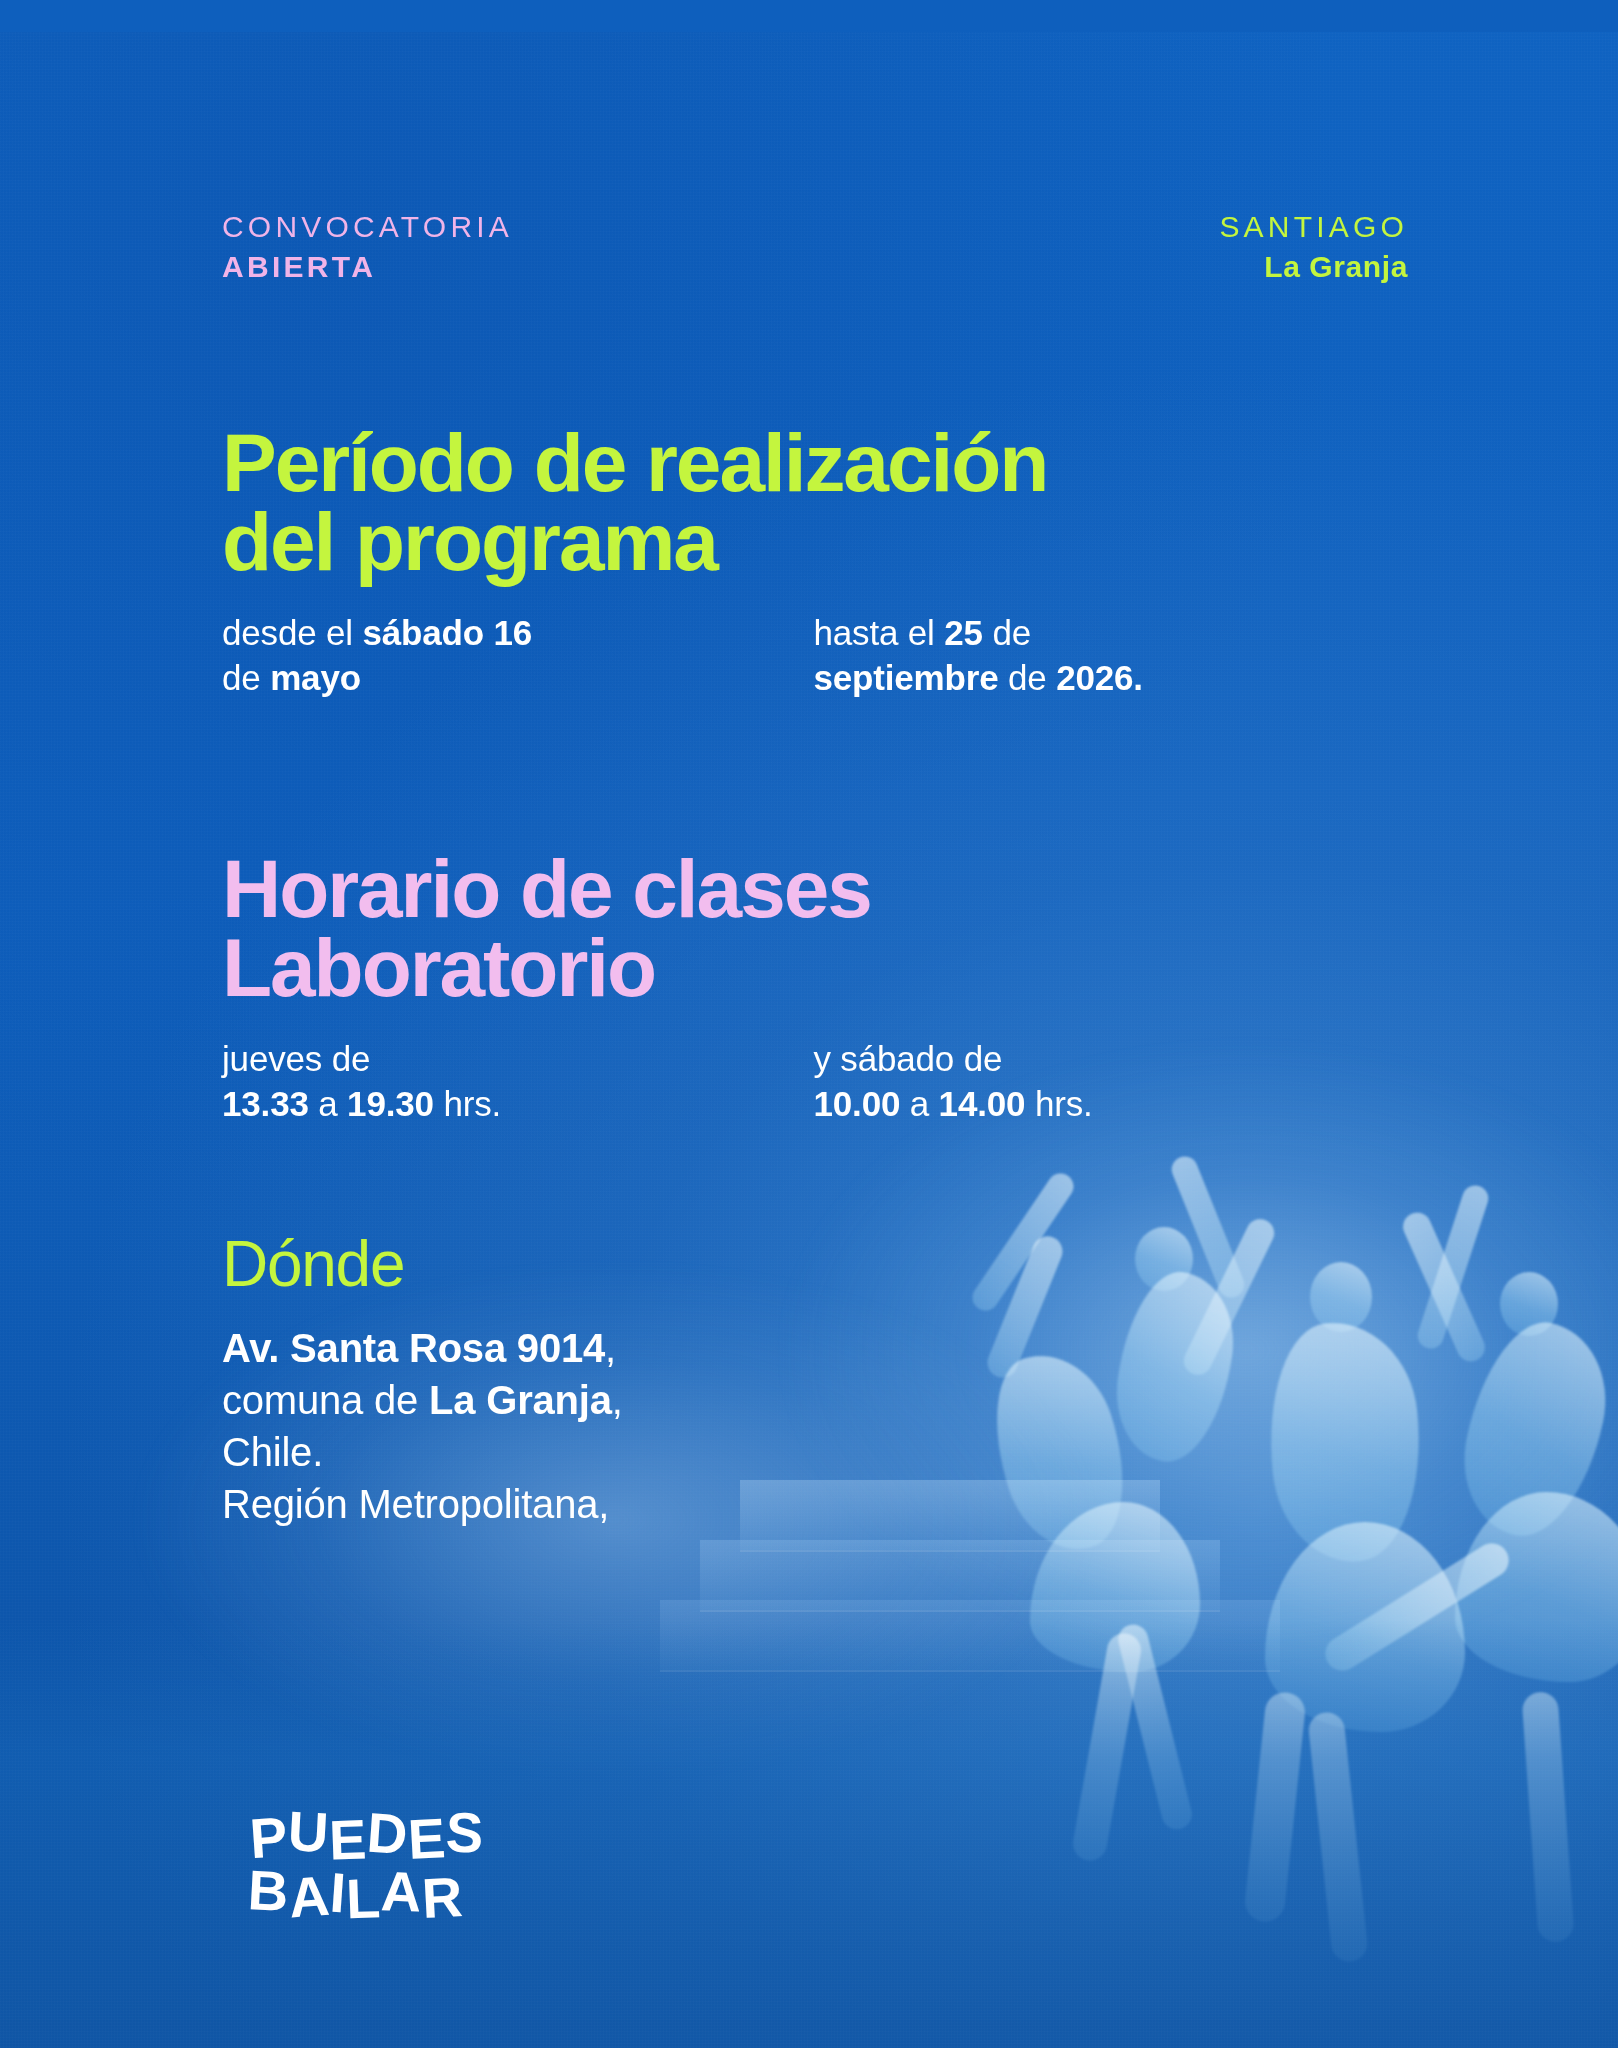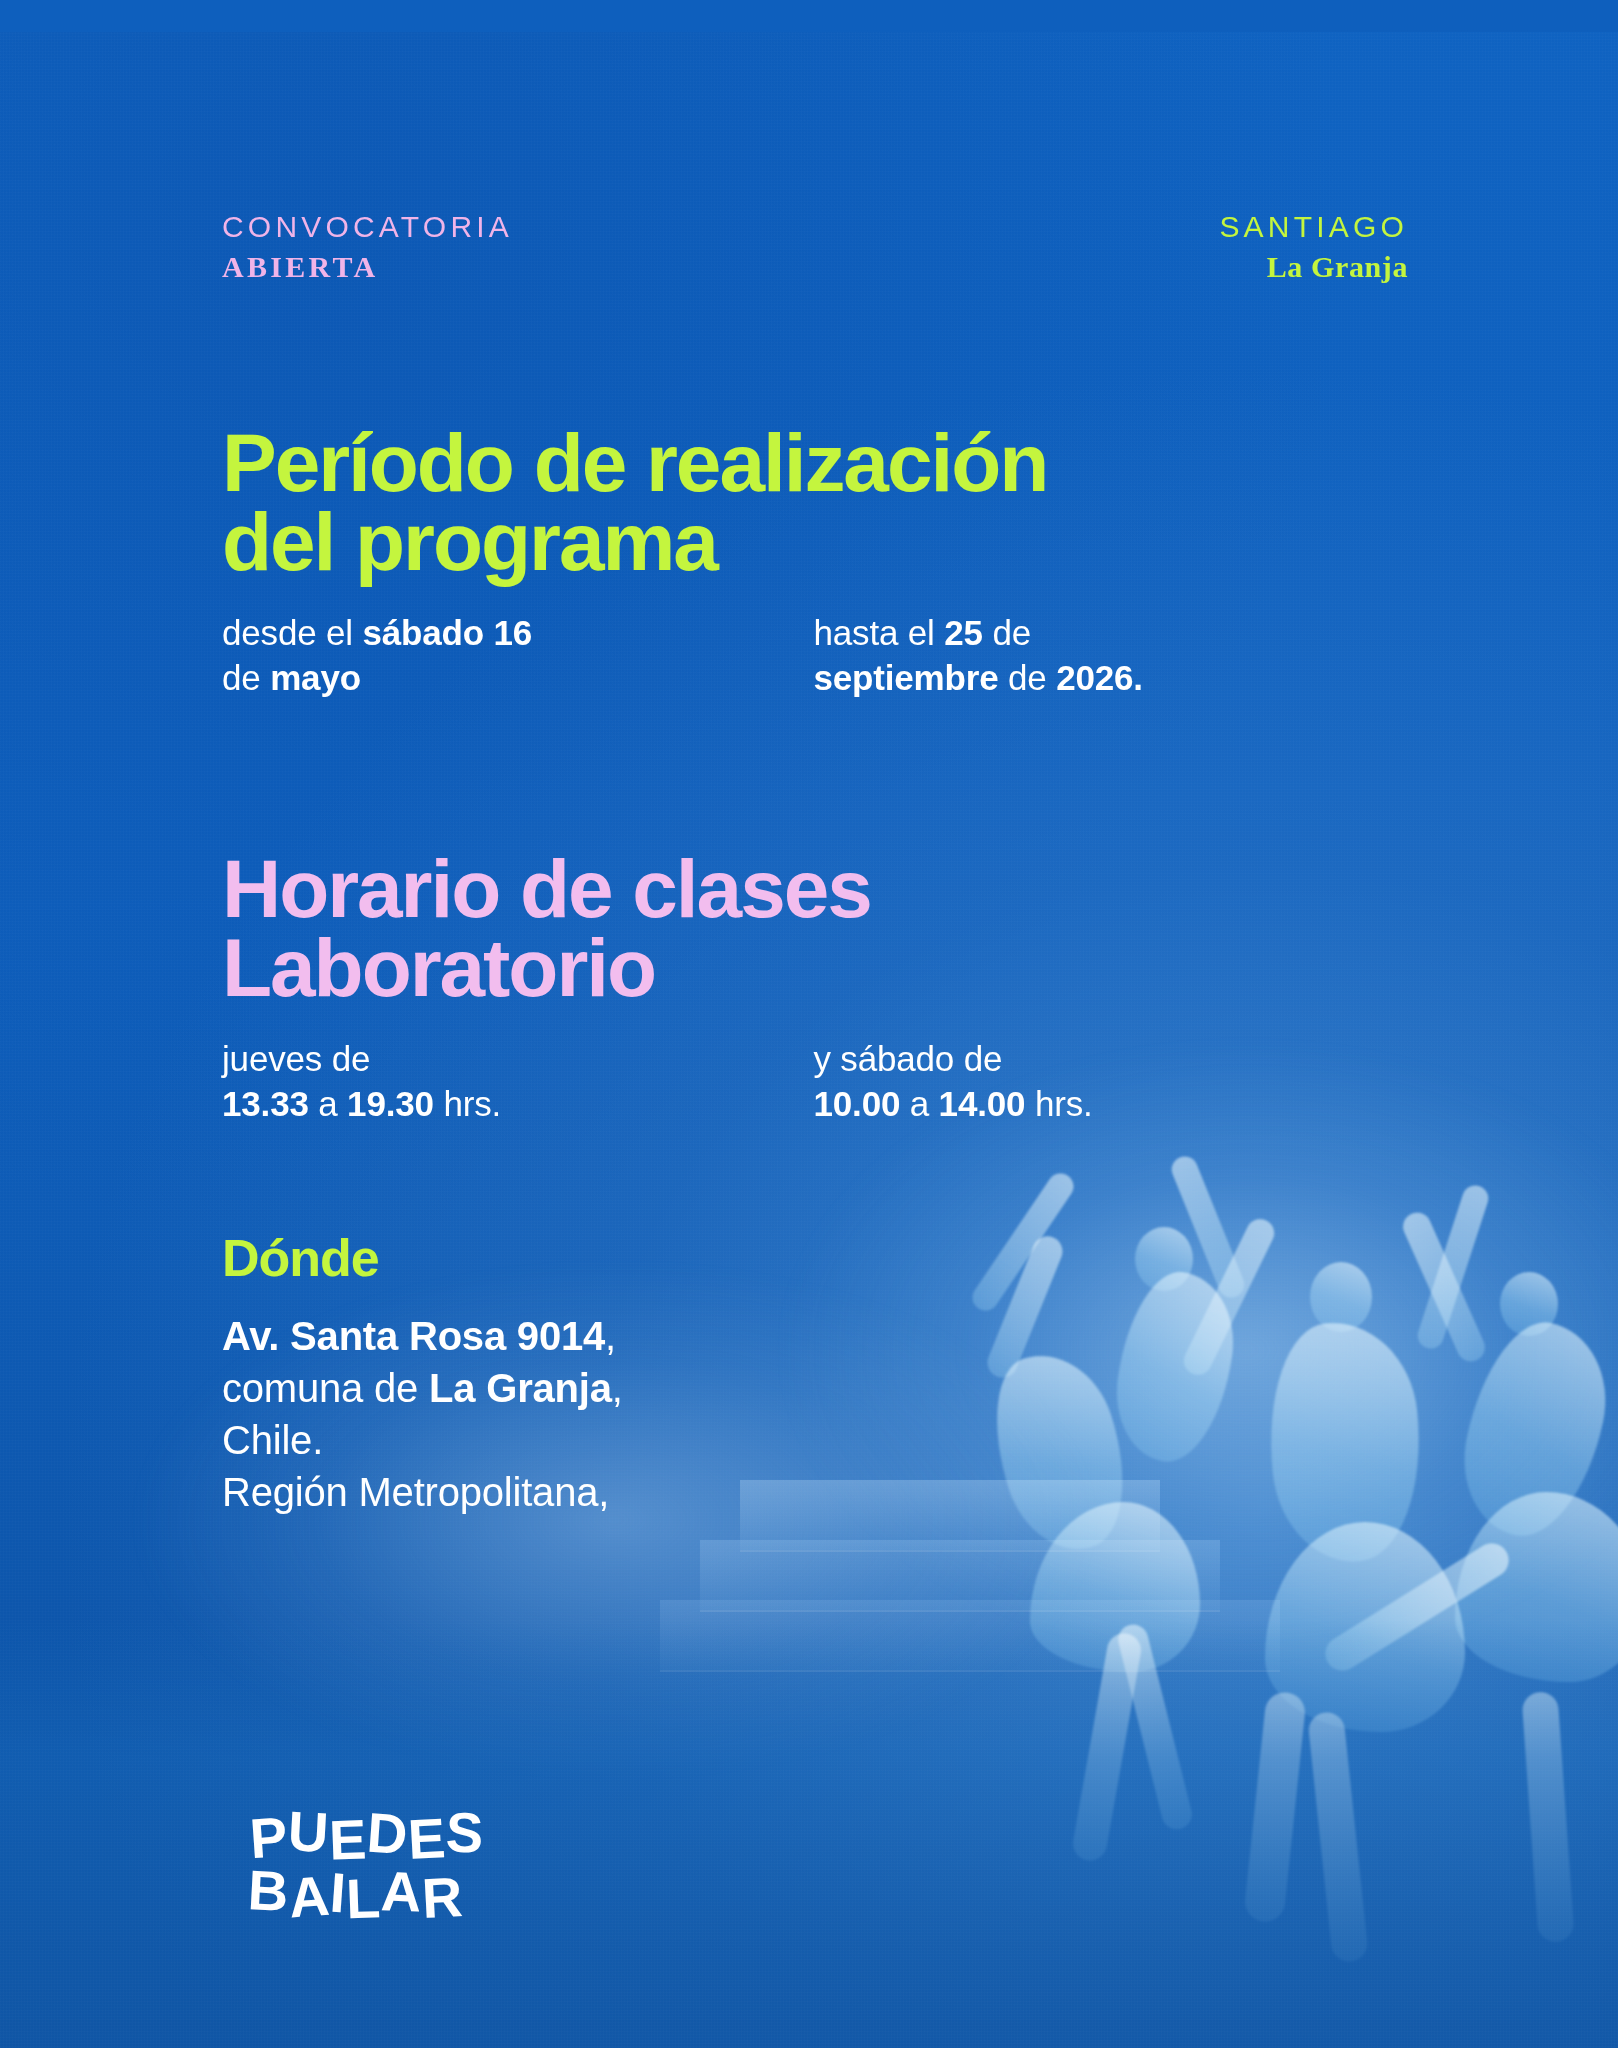--- a/index.html
+++ b/index.html
@@ -138,21 +138,21 @@
     align-items: flex-start;
   }
 
   .kicker {
     line-height: 1.34;
     letter-spacing: 0.14em;
     font-size: 30px;
     text-transform: uppercase;
   }
   .kicker .l1 { font-weight: 400; display: block; }
-  .kicker .l2 { font-weight: 700; display: block; letter-spacing: 0.11em; font-family: Liberation Serif, serif; }
+  .kicker .l2 { font-weight: 700; display: block; letter-spacing: 0.11em; }
   .kicker.pink .l1, .kicker.pink .l2 { color: #f0b4e8; }
   .kicker.lime .l1, .kicker.lime .l2 { color: #c4f53e; }
   .kicker.right { text-align: right; }
   .kicker.right .l2 { text-transform: none; letter-spacing: 0.02em; font-size: 30px; }
 
   h2.head {
     font-size: 82px;
     line-height: 0.96;
     letter-spacing: -0.025em;
     font-weight: 700;
@@ -187,24 +187,24 @@
     background: rgba(255,255,255,0.85);
     flex: 1 1 auto;
     margin-left: 16px;
     margin-right: 4px;
     position: relative;
     top: 2px;
     max-width: 260px;
   }
 
   h3.donde {
-    font-size: 52px;
+    font-size: 64px;
     line-height: 1;
     letter-spacing: -0.02em;
-    font-weight: 700;
+    font-weight: 400;
     color: #c4f53e;
   }
   .address {
     margin-top: 26px;
     color: #fff;
     font-size: 40px;
     line-height: 1.30;
     letter-spacing: -0.005em;
     max-width: 640px;
   }

